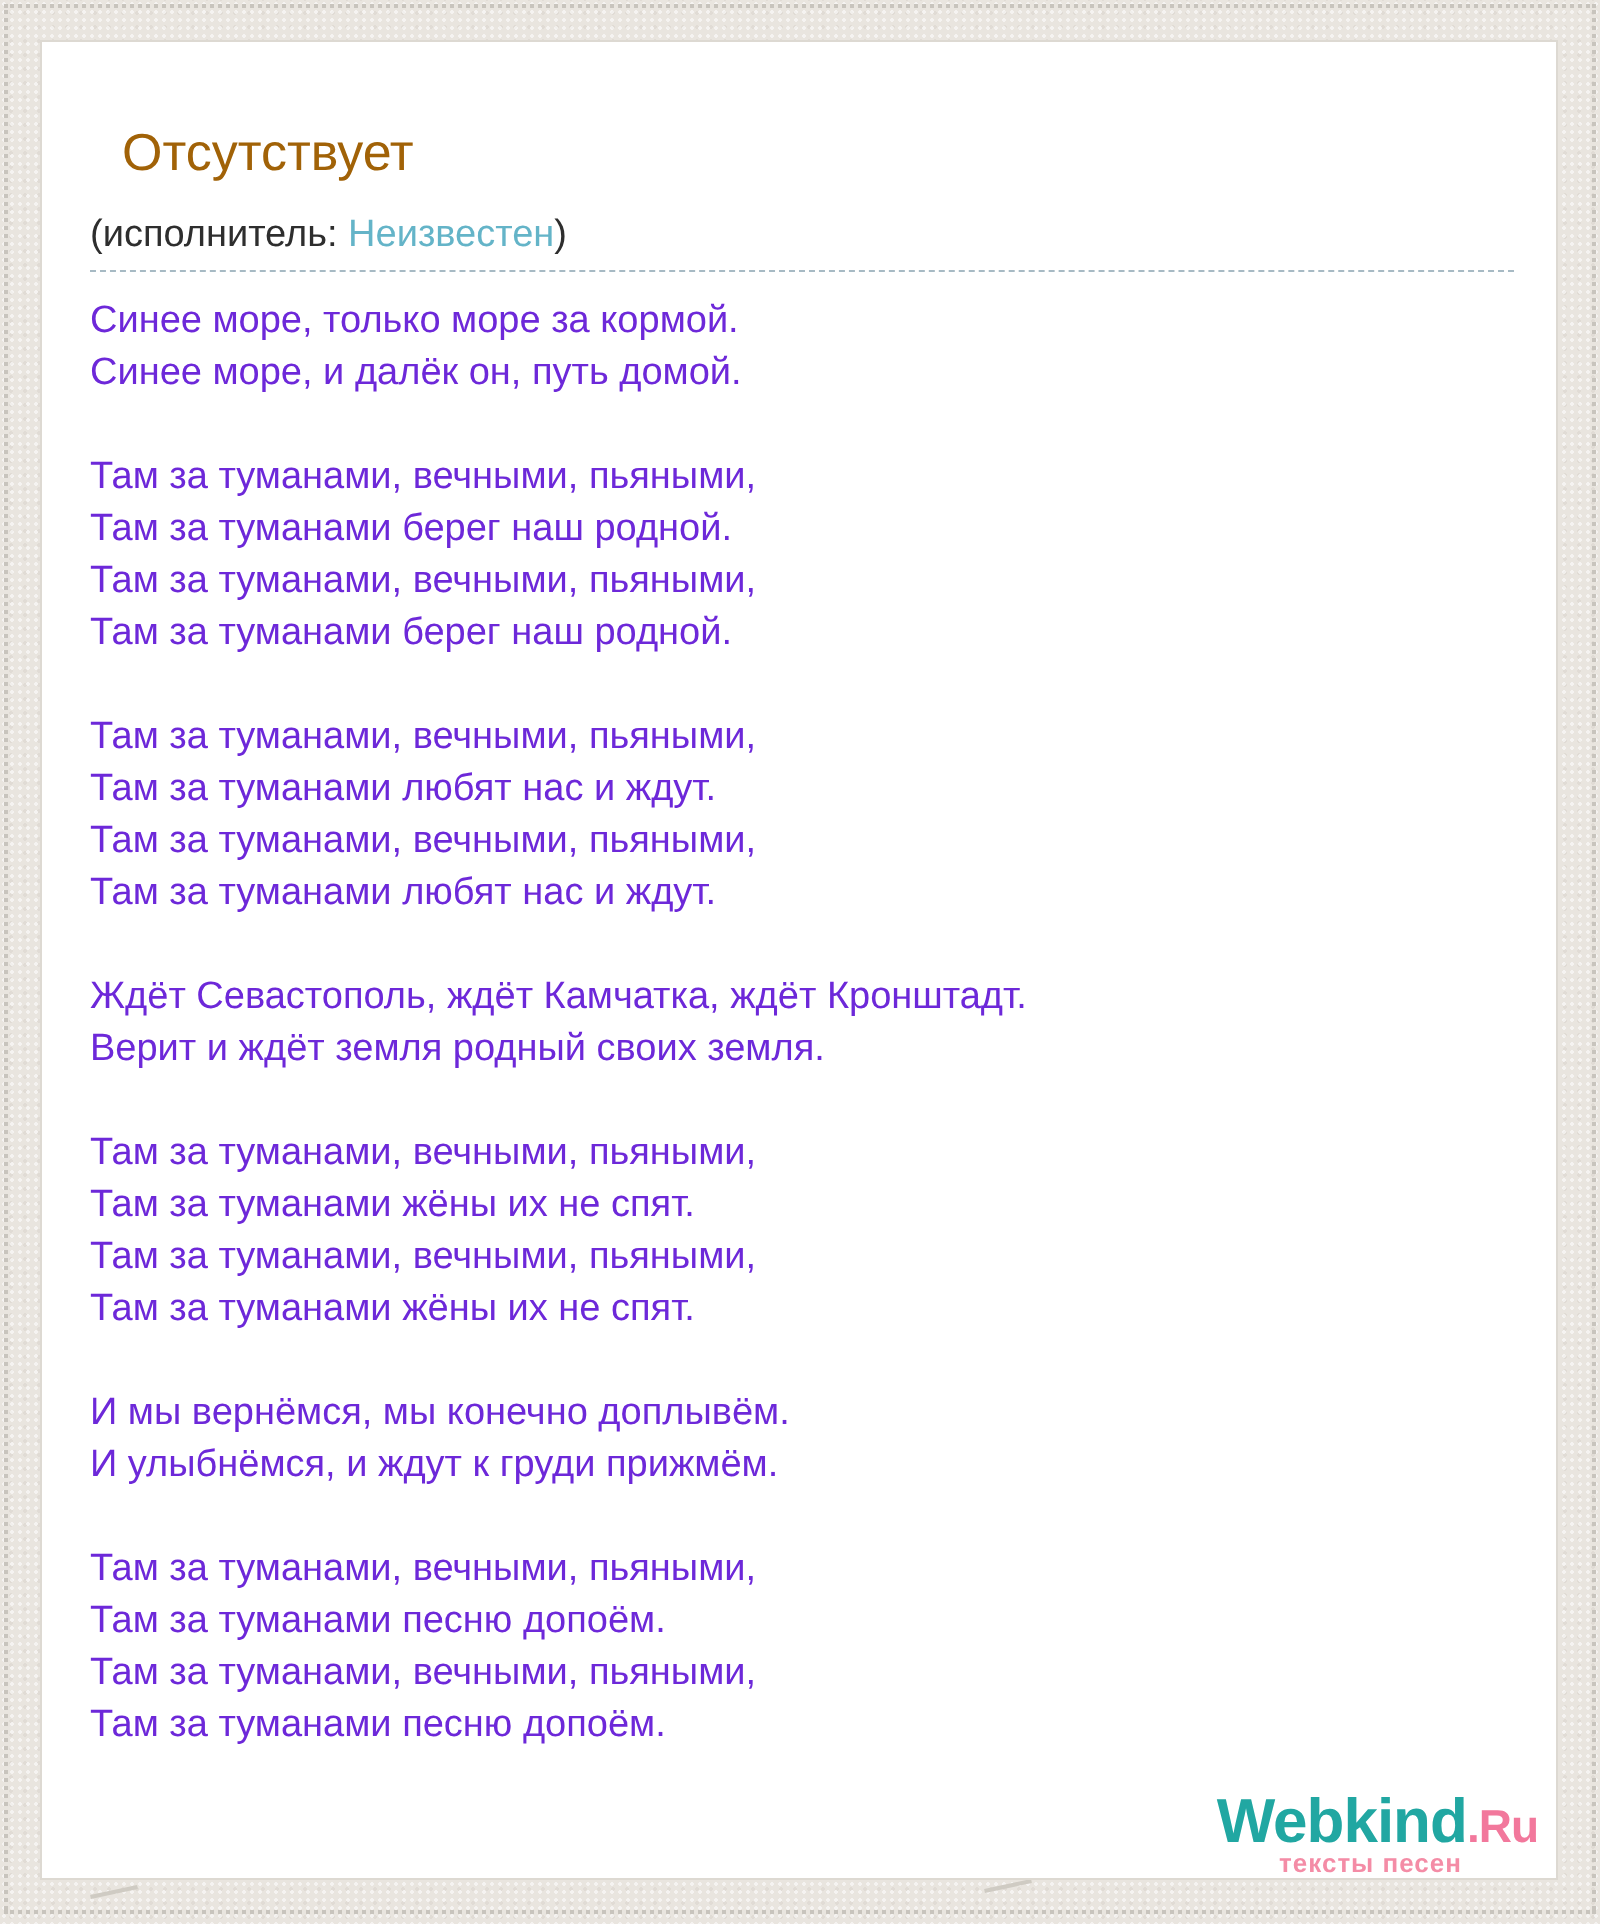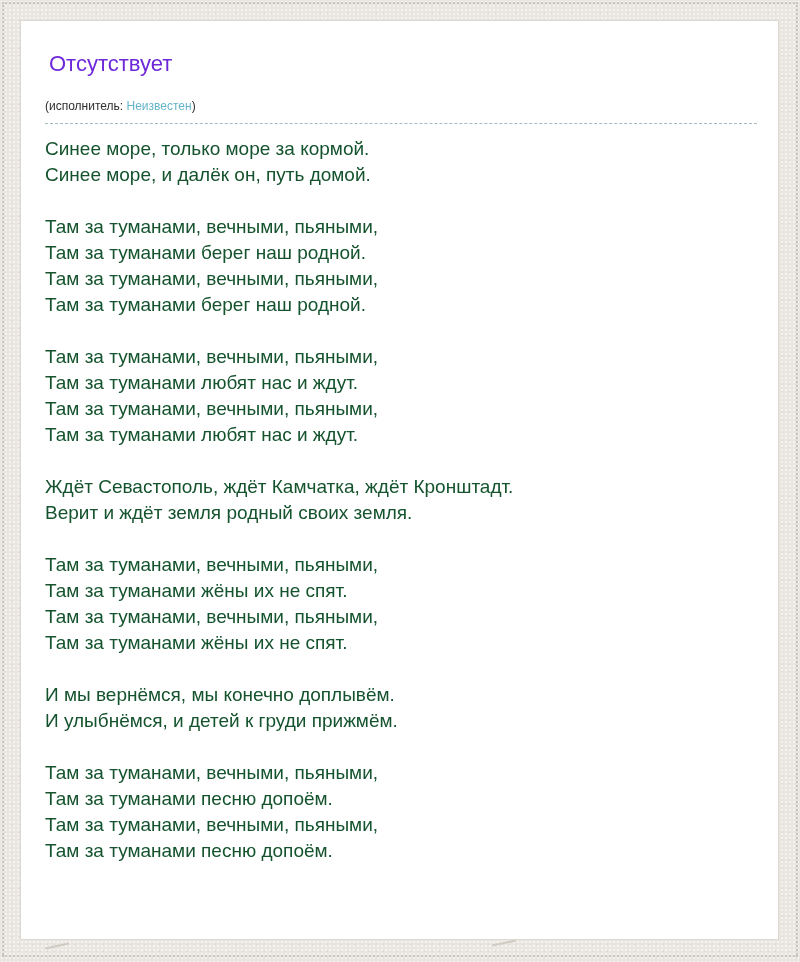--- a/index.html
+++ b/index.html
@@ -49,47 +49,47 @@
     left: 20px; top: 20px;
     width: 759px; height: 920px;
     box-sizing: border-box;
     background: #ffffff;
     border: 1px solid #ddd9d2;
   }
   .card-header {
     padding: 24px 21px 0 24px;
   }
   .page-title {
-    margin: 4px;
-    font-size: 22px;
+    margin: 16px;
+    font-size: 26px;
     line-height: 30px;
     font-weight: 400;
-    color: #6d28d9;
+    color: #a16207;
   }
   .artist-line {
     margin-top: 16px;
-    font-size: 12px;
+    font-size: 19px;
     line-height: 22px;
     color: #2e2e2e;
   }
   .artist-link {
     color: #64b4c8;
     text-decoration: none;
     cursor: pointer;
   }
   .header-separator {
     margin-top: 6px;
     border-bottom: 1px dashed #a7bac4;
     height: 0;
   }
   .lyrics-block {
     padding: 12px 20px 0 24px;
     font-size: 19px;
     line-height: 26px;
-    color: #14532d;
+    color: #6d28d9;
   }
   .lyric-stanza {
     margin: 26px 0 0 0;
     white-space: pre-line;
   }
   .lyric-stanza:first-child { margin-top: 0; }
 
   .webkind-logo {
     position: absolute;
     right: 9px;
@@ -147,21 +147,25 @@
 Там за туманами любят нас и ждут.
 Там за туманами, вечными, пьяными,
 Там за туманами любят нас и ждут.</p>
     <p class="lyric-stanza">Ждёт Севастополь, ждёт Камчатка, ждёт Кронштадт.
 Верит и ждёт земля родный своих земля.</p>
     <p class="lyric-stanza">Там за туманами, вечными, пьяными,
 Там за туманами жёны их не спят.
 Там за туманами, вечными, пьяными,
 Там за туманами жёны их не спят.</p>
     <p class="lyric-stanza">И мы вернёмся, мы конечно доплывём.
-И улыбнёмся, и детей к груди прижмём.</p>
+И улыбнёмся, и ждут к груди прижмём.</p>
     <p class="lyric-stanza">Там за туманами, вечными, пьяными,
 Там за туманами песню допоём.
 Там за туманами, вечными, пьяными,
 Там за туманами песню допоём.</p>
   </div>
 
+  <div class="webkind-logo">
+    <div class="logo-main"><span>Webkind</span><span class="logo-tld">.Ru</span></div>
+    <div class="logo-tagline">тексты песен</div>
+  </div>
 
 </div>
 
 </body></html>

